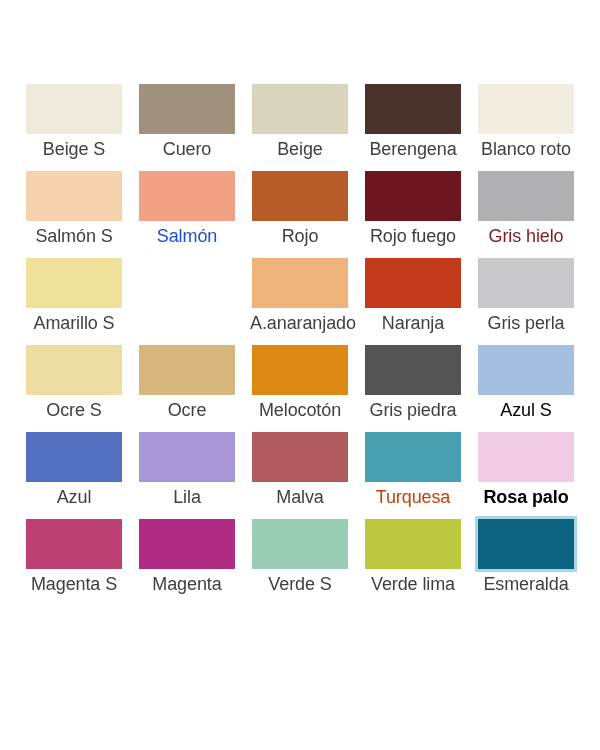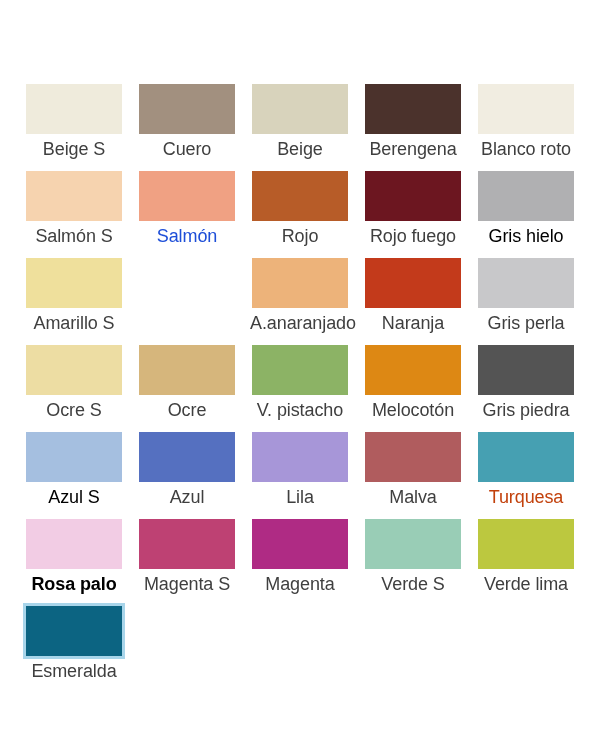--- a/index.html
+++ b/index.html
@@ -124,21 +124,21 @@
       <div class="swatch-cell">
         <div class="swatch-chip-wrap">
           <div class="swatch-chip" style="background-color: rgb(108, 22, 32);"></div>
         </div>
         <span class="swatch-label" style="color: rgb(63, 63, 63);">Rojo fuego</span>
       </div>
       <div class="swatch-cell">
         <div class="swatch-chip-wrap">
           <div class="swatch-chip" style="background-color: rgb(176, 176, 178);"></div>
         </div>
-        <span class="swatch-label" style="color: #000000;">Gris hielo</span>
+        <span class="swatch-label" style="color: #7f1d1d;">Gris hielo</span>
       </div>
       <div class="swatch-cell">
         <div class="swatch-chip-wrap">
           <div class="swatch-chip" style="background-color: rgb(239, 224, 156);"></div>
         </div>
         <span class="swatch-label" style="color: rgb(63, 63, 63);">Amarillo S</span>
       </div>
       <div class="swatch-cell">
         <div class="swatch-chip-wrap">
           <div class="swatch-chip"></div>
@@ -167,26 +167,20 @@
         <div class="swatch-chip-wrap">
           <div class="swatch-chip" style="background-color: rgb(237, 221, 163);"></div>
         </div>
         <span class="swatch-label" style="color: rgb(63, 63, 63);">Ocre S</span>
       </div>
       <div class="swatch-cell">
         <div class="swatch-chip-wrap">
           <div class="swatch-chip" style="background-color: rgb(214, 182, 124);"></div>
         </div>
         <span class="swatch-label" style="color: rgb(63, 63, 63);">Ocre</span>
-      </div>
-      <div class="swatch-cell">
-        <div class="swatch-chip-wrap">
-          <div class="swatch-chip" style="background-color: rgb(140, 179, 101);"></div>
-        </div>
-        <span class="swatch-label" style="color: rgb(63, 63, 63);">V. pistacho</span>
       </div>
       <div class="swatch-cell">
         <div class="swatch-chip-wrap">
           <div class="swatch-chip" style="background-color: rgb(221, 136, 20);"></div>
         </div>
         <span class="swatch-label" style="color: rgb(63, 63, 63);">Melocotón</span>
       </div>
       <div class="swatch-cell">
         <div class="swatch-chip-wrap">
           <div class="swatch-chip" style="background-color: rgb(84, 84, 84);"></div>

